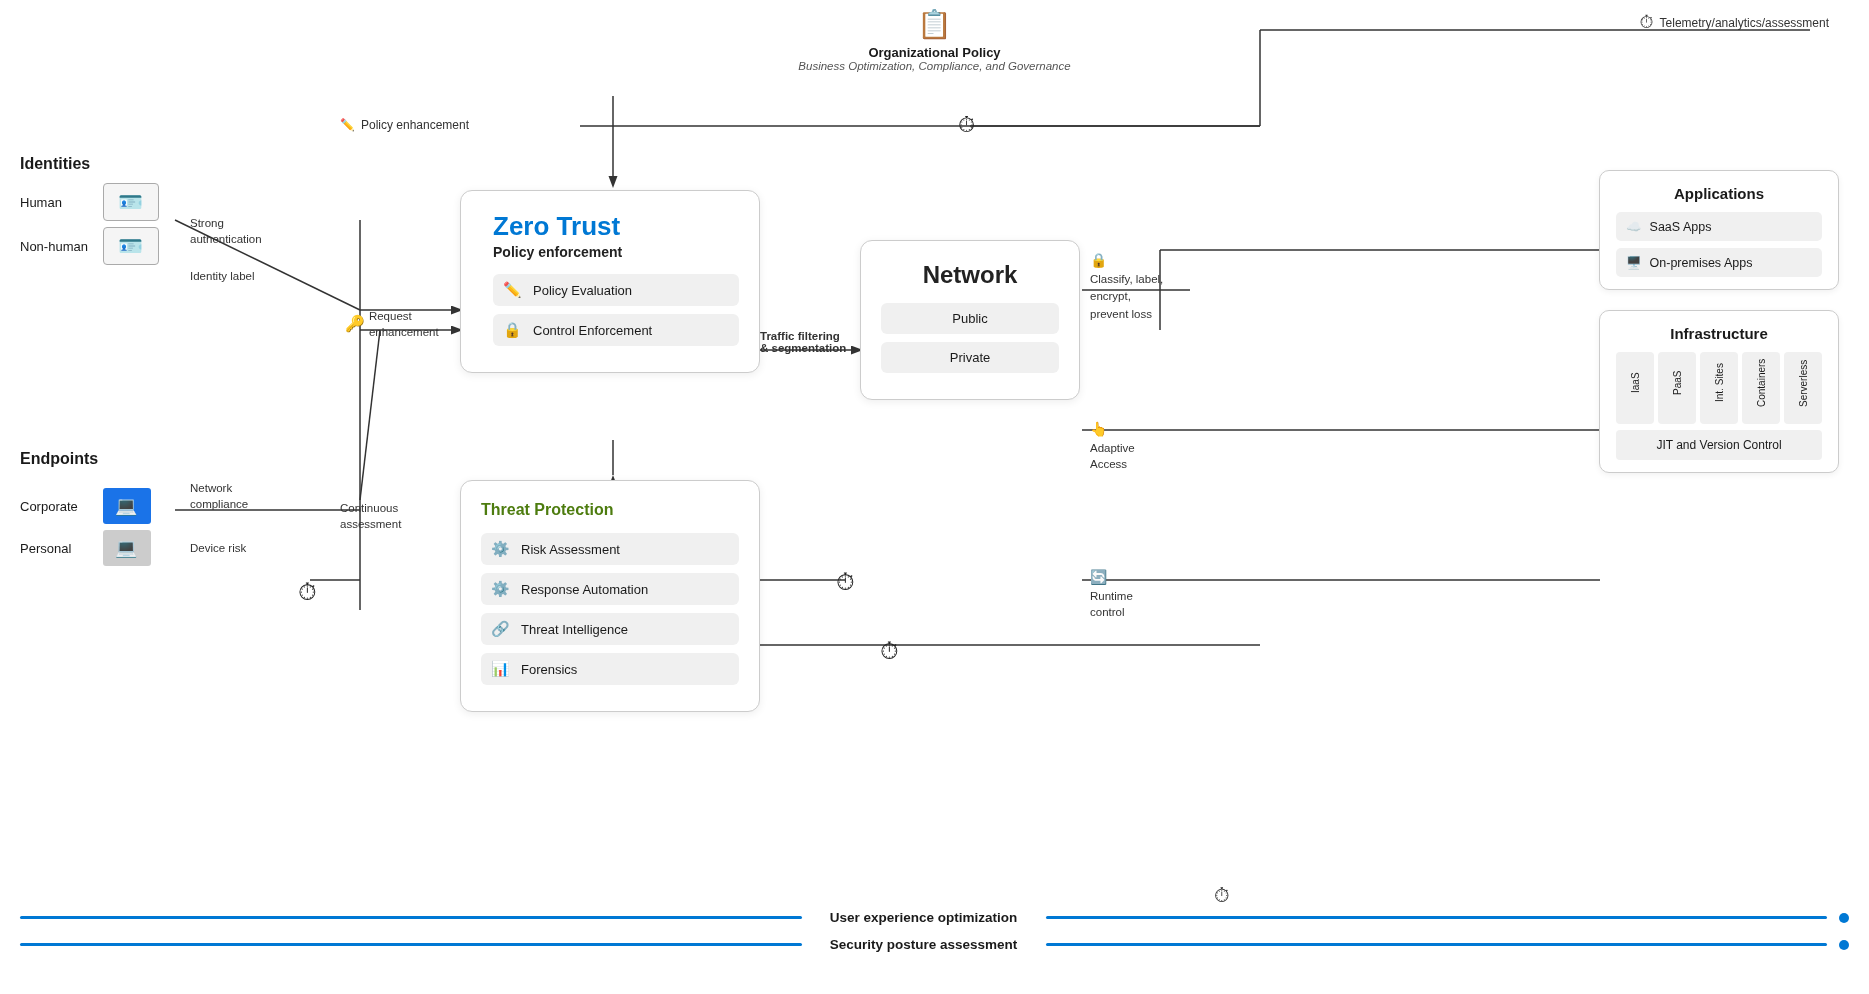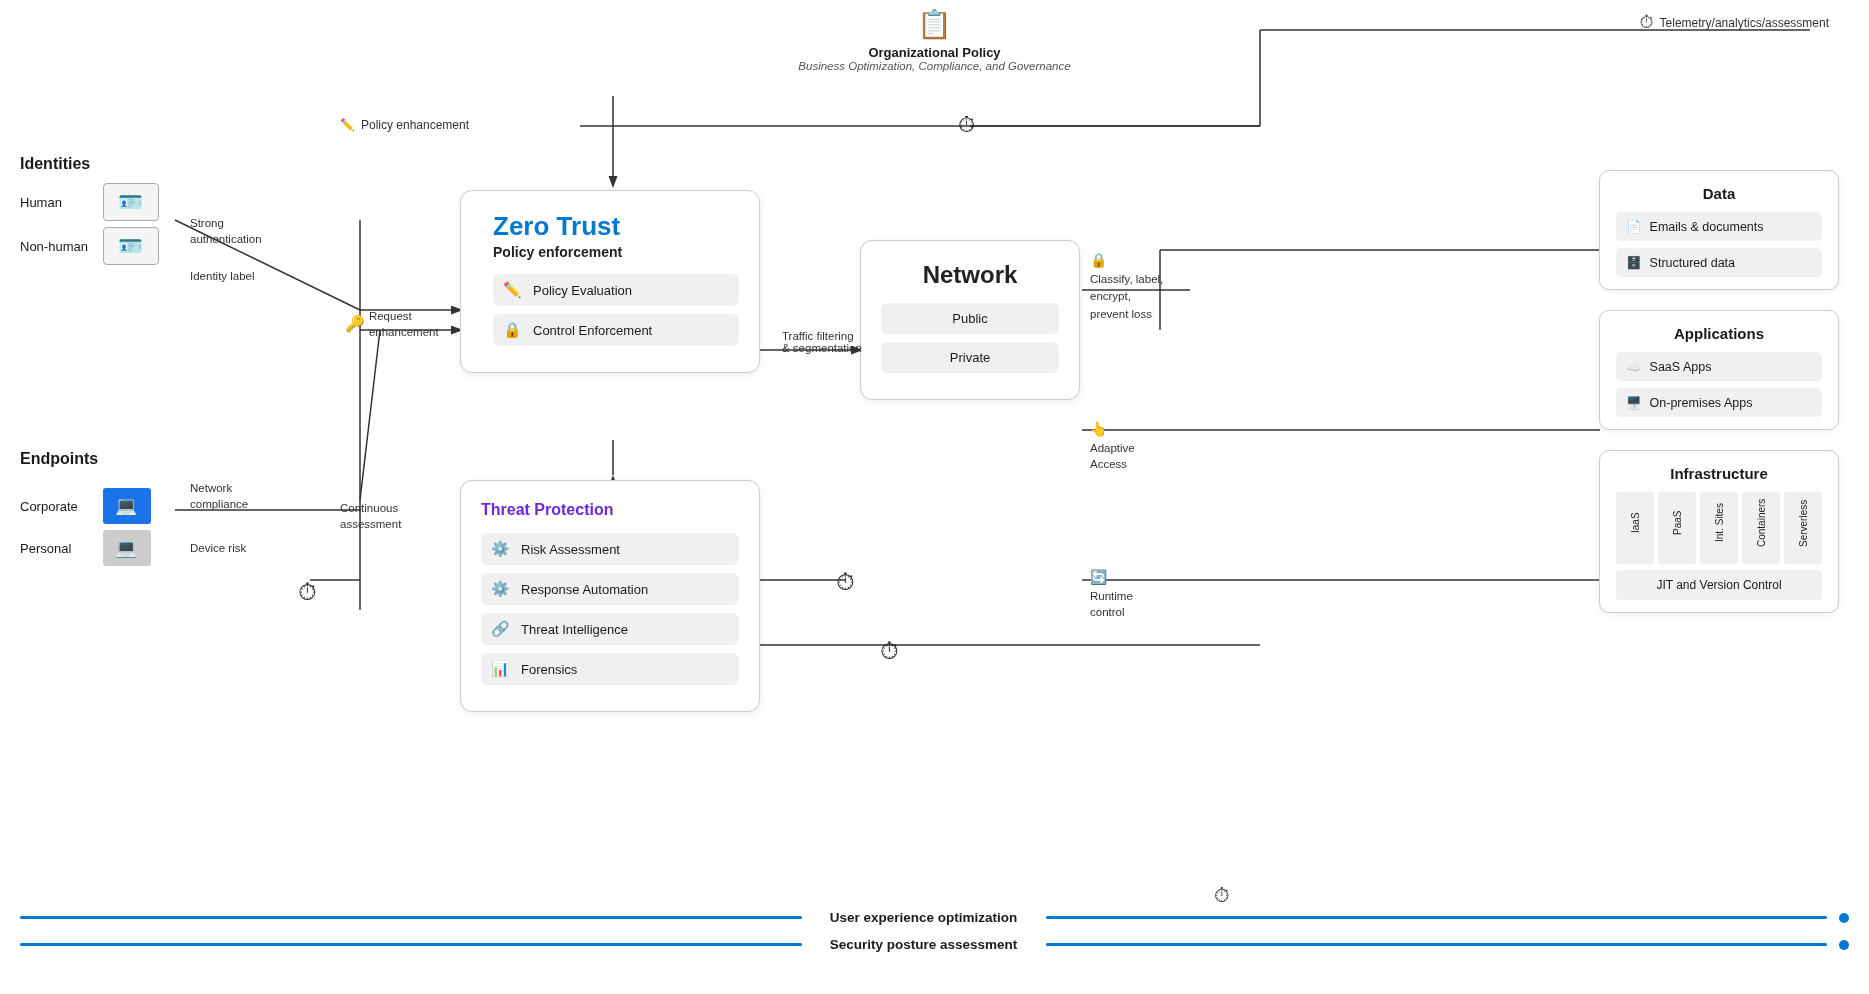--- a/index.html
+++ b/index.html
@@ -120,21 +120,21 @@
       background: #fff;
       border: 1.5px solid #ccc;
       border-radius: 12px;
       padding: 20px 20px 18px 20px;
       box-shadow: 0 2px 8px rgba(0,0,0,0.07);
     }
     .threat-box .tp-title {
       font-weight: 700;
       font-size: 16px;
       margin-bottom: 14px;
-      color: #6d28d9;
+      color: #4d7c0f;
     }
     .tp-item {
       display: flex;
       align-items: center;
       gap: 10px;
       background: #f0f0f0;
       border-radius: 6px;
       padding: 7px 10px;
       margin-bottom: 8px;
       font-size: 13px;
@@ -519,21 +519,21 @@
       <span>Forensics</span>
     </div>
   </div>
 
   <div class="network-box">
     <div class="net-title">Network</div>
     <div class="net-item">Public</div>
     <div class="net-item">Private</div>
   </div>
 
-  <div class="conn-label" style="top:330px; left:782px;">
+  <div class="conn-label" style="top:330px; left:760px;font-weight:bold;">
     <div>Traffic filtering</div>
     <div>&amp; segmentation</div>
   </div>
 
   <div class="identities-section">
     <div class="identities-title">Identities</div>
     <div class="identity-row">
       <span class="identity-label">Human</span>
       <div class="id-card-icon">🪪</div>
     </div>
@@ -589,31 +589,20 @@
   <div style="position:absolute; top:568px; left:836px;">
     <span class="gauge" style="font-size:24px;">⏱</span>
   </div>
 
   <div style="position:absolute; top:637px; left:880px;">
     <span class="gauge" style="font-size:24px;">⏱</span>
   </div>
 
   <div class="right-panel">
 
-    <div class="right-card">
-      <div class="right-card-title">Data</div>
-      <div class="right-card-item">
-        <span>📄</span>
-        <span>Emails &amp; documents</span>
-      </div>
-      <div class="right-card-item">
-        <span>🗄️</span>
-        <span>Structured data</span>
-      </div>
-    </div>
 
     <div class="right-card">
       <div class="right-card-title">Applications</div>
       <div class="right-card-item">
         <span>☁️</span>
         <span>SaaS Apps</span>
       </div>
       <div class="right-card-item">
         <span>🖥️</span>
         <span>On-premises Apps</span>

